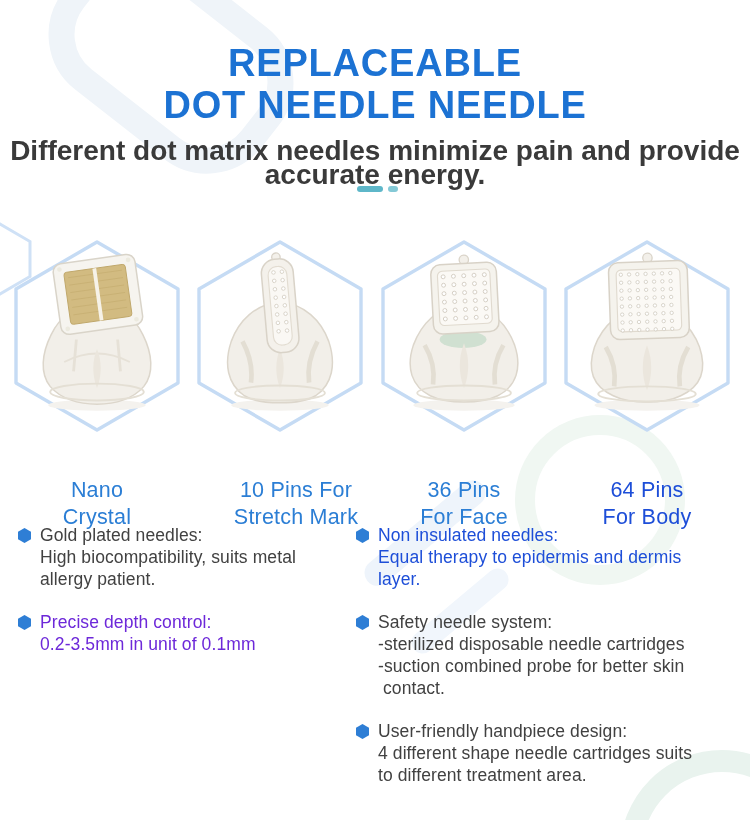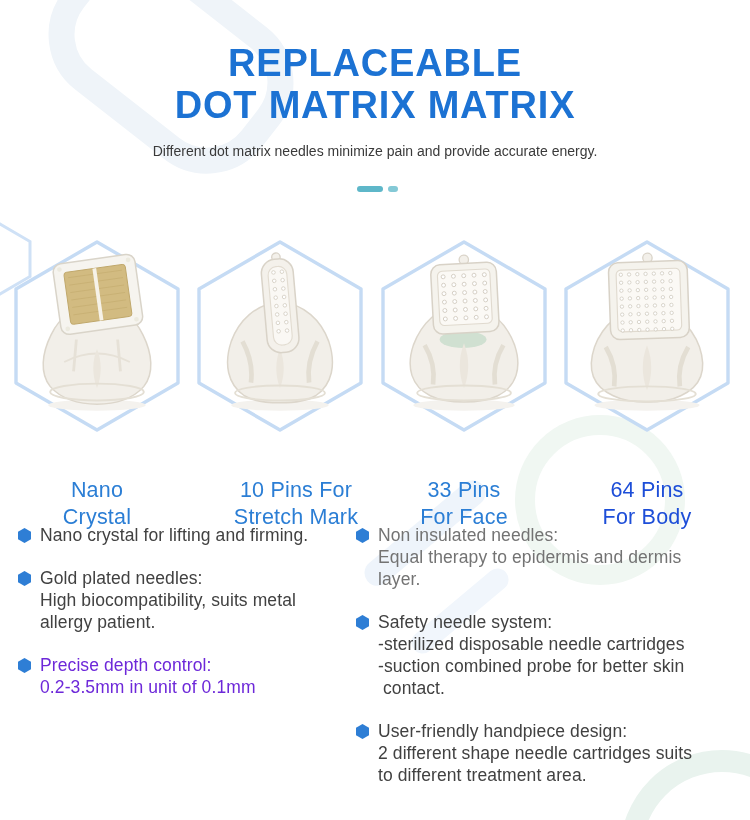--- a/index.html
+++ b/index.html
@@ -15,21 +15,21 @@
   .wm-bar-2{left:400px;top:600px;width:120px;height:22px;border-radius:11px;background:#f1f6fc;transform:rotate(-40deg);}
   .wm-circle-green{left:515px;top:415px;width:130px;height:130px;border:20px solid #f0f7f2;border-radius:50%;}
   .wm-ring-br{left:620px;top:750px;width:160px;height:160px;border:22px solid #e9f3ee;border-radius:50%;}
   
   .title{
     position:absolute;left:0;top:42px;width:750px;text-align:center;z-index:2;
     font-size:38px;line-height:42px;font-weight:800;letter-spacing:.8px;
   }
   .subtitle{
     position:absolute;left:0;top:139px;width:750px;text-align:center;z-index:2;
-    font-size:14px;line-height:24px;font-weight:400;
+    font-size:28px;line-height:24px;font-weight:700;
   }
   .divider-dash{position:absolute;left:357px;top:186px;width:26px;height:6px;border-radius:3px;z-index:2;}
   .divider-dot{position:absolute;left:388px;top:186px;width:10px;height:6px;border-radius:3px;z-index:2;}
   
   .hex-frame{position:absolute;top:240px;width:166px;height:192px;z-index:1;}
   .hex-frame svg{display:block;}
   .product-img{position:absolute;top:246px;width:150px;height:172px;z-index:2;}
   .product-label{
     position:absolute;top:431px;width:184px;text-align:center;z-index:3;
     font-size:21.5px;line-height:27px;font-weight:400;white-space:pre-line;letter-spacing:.2px;margin-top:46px;
@@ -52,21 +52,21 @@
 <div id="page">
 
   <div class="wm wm-ring-tl"></div>
   <div class="wm wm-bar-1"></div>
   <div class="wm wm-bar-2"></div>
   <div class="wm wm-circle-green"></div>
   <div class="wm wm-ring-br"></div>
 
   <div class="title" style="color:#1c72d3">
     <div>REPLACEABLE</div>
-    <div>DOT MATRIX MATRIX</div>
+    <div>DOT NEEDLE NEEDLE</div>
   </div>
   <div class="subtitle" style="color:#3a3a3a">Different dot matrix needles minimize pain and provide accurate energy.</div>
   <div class="divider-dash" style="background:#5eb7c9"></div>
   <div class="divider-dot" style="background:#84c9d6"></div>
 
   <svg class="hex-mini" width="64" height="74" viewBox="0 0 64 74">
     <polygon points="32,2 62,19.5 62,54.5 32,72 2,54.5 2,19.5" fill="none" stroke="#cfe1f6" stroke-width="3"></polygon>
   </svg>
 
   <div class="hex-frame" style="left:14px">
@@ -271,70 +271,64 @@
             <circle cx="105.8" cy="87.5" r="1.8"></circle>
         </g>
       </g>
     </svg>
   </div>
 
   <div class="product-label" style="left:5px;color:#2b7ed5">Nano
 Crystal</div>
   <div class="product-label" style="left:204px;color:#2b7ed5">10 Pins For
 Stretch Mark</div>
-  <div class="product-label" style="left:372px;color:#2b7ed5">33 Pins
+  <div class="product-label" style="left:372px;color:#2b7ed5">36 Pins
 For Face</div>
   <div class="product-label" style="left:555px;color:#1d4ed8">64 Pins
 For Body</div>
 
   <div class="feature-col col-left">
     <div class="feature-item">
       <svg class="bullet" width="13" height="15" viewBox="0 0 13 15">
           <polygon points="6.5,0 13,3.75 13,11.25 6.5,15 0,11.25 0,3.75" fill="#2e7ed5"></polygon>
         </svg>
-      <div class="feature-text" style="color:#414141">Nano crystal for lifting and firming.</div>
-    </div>
-    <div class="feature-item">
-      <svg class="bullet" width="13" height="15" viewBox="0 0 13 15">
-          <polygon points="6.5,0 13,3.75 13,11.25 6.5,15 0,11.25 0,3.75" fill="#2e7ed5"></polygon>
-        </svg>
       <div class="feature-text" style="color:#414141">Gold plated needles:
 High biocompatibility, suits metal
 allergy patient.</div>
     </div>
     <div class="feature-item">
       <svg class="bullet" width="13" height="15" viewBox="0 0 13 15">
           <polygon points="6.5,0 13,3.75 13,11.25 6.5,15 0,11.25 0,3.75" fill="#2e7ed5"></polygon>
         </svg>
       <div class="feature-text" style="color:#6d28d9">Precise depth control:
 0.2-3.5mm in unit of 0.1mm</div>
     </div>
   </div>
 
   <div class="feature-col col-right">
     <div class="feature-item">
       <svg class="bullet" width="13" height="15" viewBox="0 0 13 15">
           <polygon points="6.5,0 13,3.75 13,11.25 6.5,15 0,11.25 0,3.75" fill="#2e7ed5"></polygon>
         </svg>
-      <div class="feature-text" style="color:#737373">Non insulated needles:
+      <div class="feature-text" style="color:#1d4ed8">Non insulated needles:
 Equal therapy to epidermis and dermis
 layer.</div>
     </div>
     <div class="feature-item">
       <svg class="bullet" width="13" height="15" viewBox="0 0 13 15">
           <polygon points="6.5,0 13,3.75 13,11.25 6.5,15 0,11.25 0,3.75" fill="#2e7ed5"></polygon>
         </svg>
       <div class="feature-text" style="color:#414141">Safety needle system:
 -sterilized disposable needle cartridges
 -suction combined probe for better skin
 &nbsp;contact.</div>
     </div>
     <div class="feature-item">
       <svg class="bullet" width="13" height="15" viewBox="0 0 13 15">
           <polygon points="6.5,0 13,3.75 13,11.25 6.5,15 0,11.25 0,3.75" fill="#2e7ed5"></polygon>
         </svg>
       <div class="feature-text" style="color:#414141">User-friendly handpiece design:
-2 different shape needle cartridges suits
+4 different shape needle cartridges suits
 to different treatment area.</div>
     </div>
   </div>
 
 </div>
 
 </body></html>

